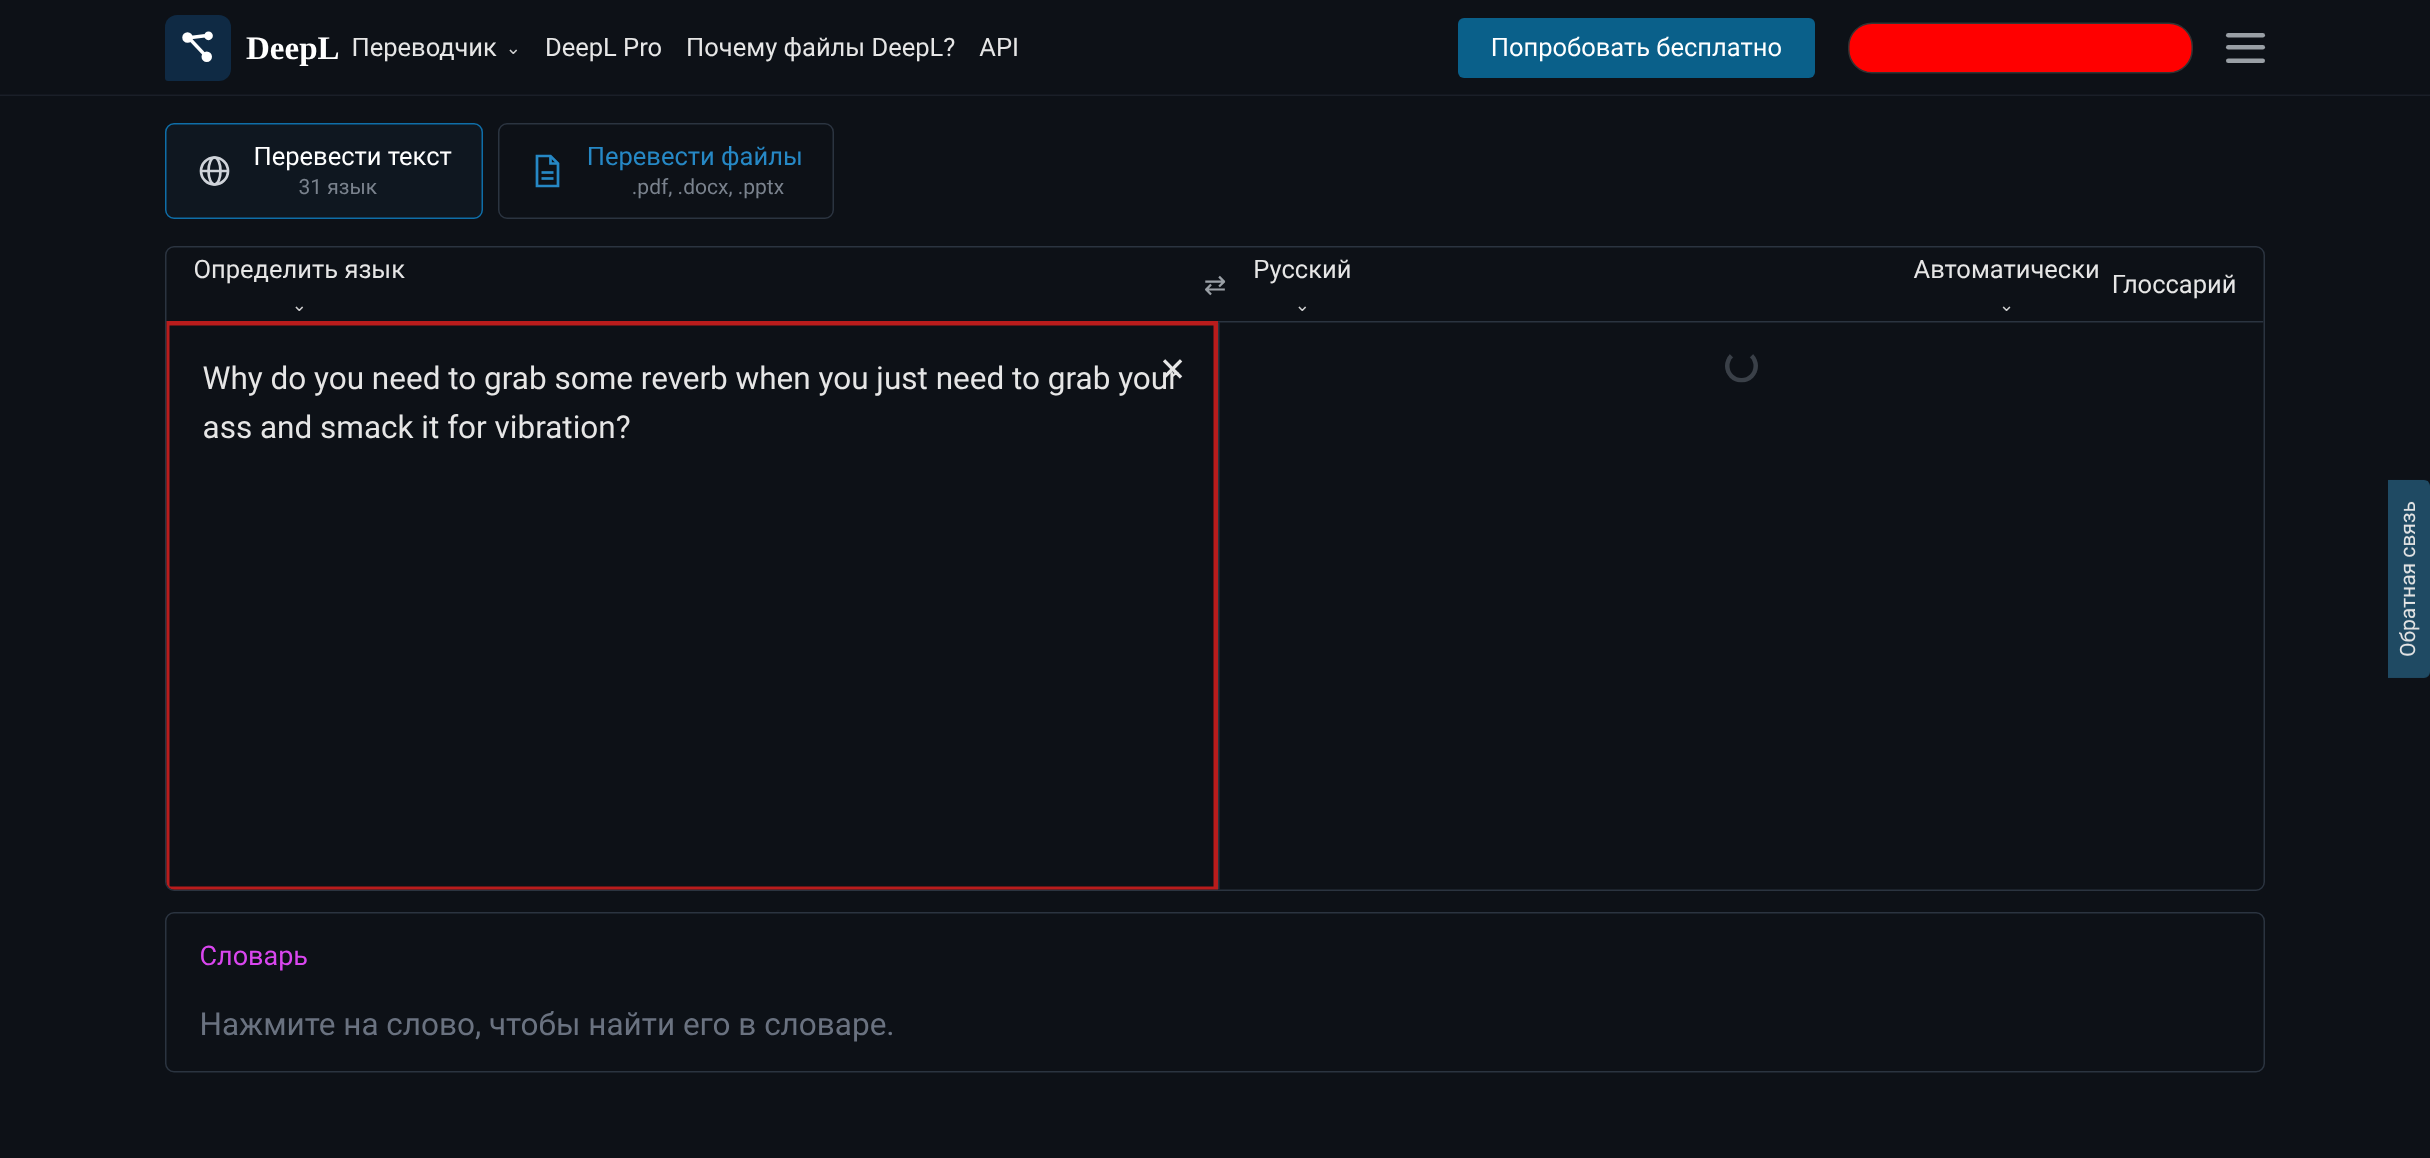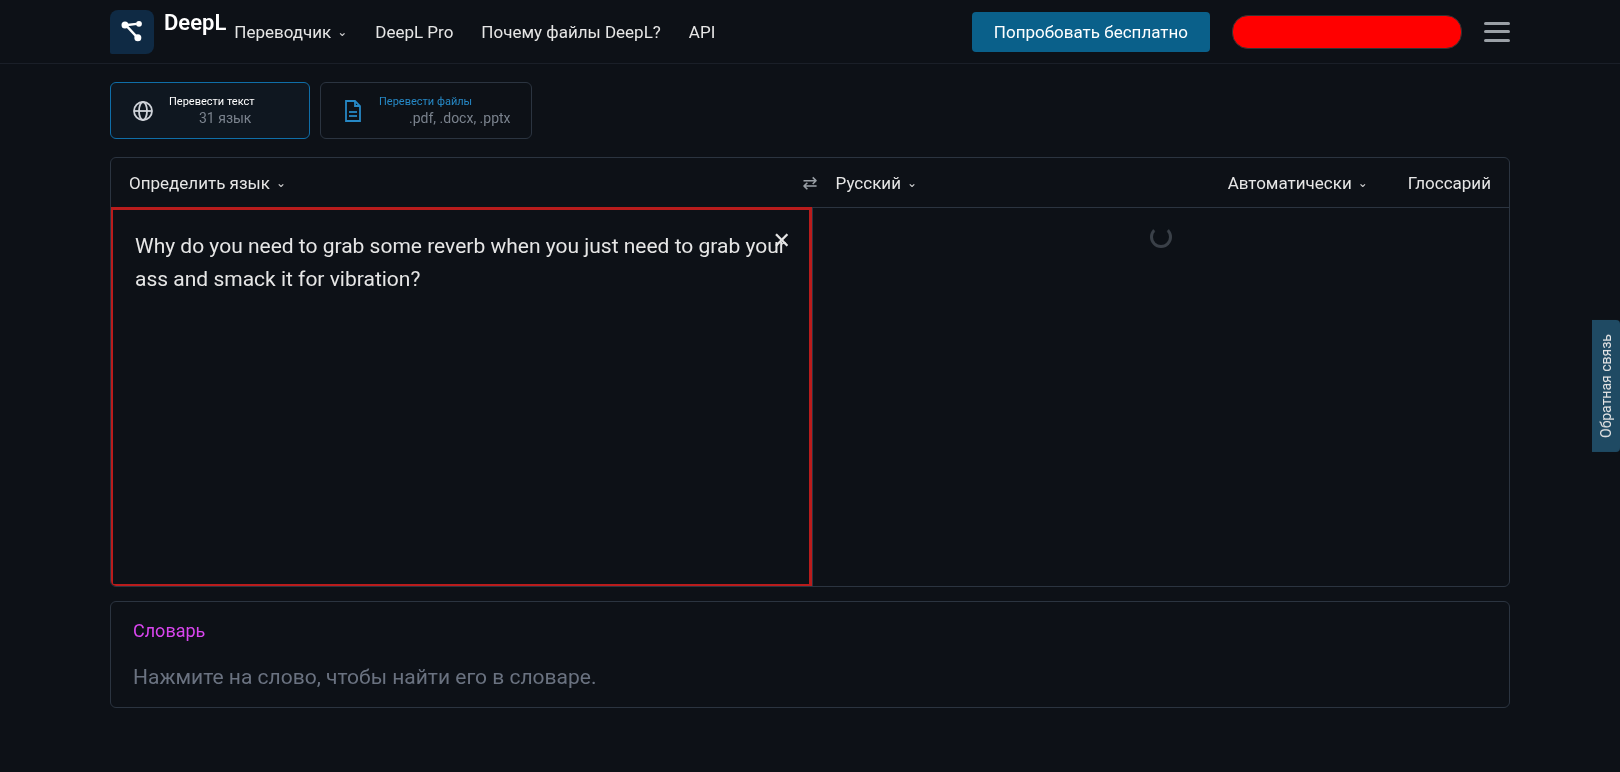--- a/index.html
+++ b/index.html
@@ -14,43 +14,44 @@
   }
   .header {
     display: flex;
     align-items: center;
     padding: 8px 110px 8px 110px;
     height: 64px;
     border-bottom: 1px solid #1a1f28;
   }
   .logo-wrap {
     display: flex;
-    align-items: flex-start;
+    align-items: center;
     gap: 10px;
+    font-family: Liberation Serif, serif;
   }
   .logo-icon {
     width: 44px;
     height: 44px;
     background: #0f2a44;
     border-radius: 8px 8px 8px 2px;
     display: flex;
     align-items: center;
     justify-content: center;
     position: relative;
   }
   .logo-icon svg { width: 28px; height: 28px; }
   .brand {
     font-size: 22px;
     font-weight: 600;
     color: #fff;
   }
   .nav {
     display: flex;
     align-items: center;
-    gap: 28px;
+    gap: 16px;
     margin-left: 8px;
   }
   .nav-item {
     color: #e6e6e6;
     font-size: 17px;
     cursor: pointer;
     display: flex;
     align-items: center;
     gap: 6px;
   }
@@ -105,21 +106,21 @@
     border: 1px solid #2b3440;
     border-radius: 6px;
     cursor: pointer;
     min-width: 200px;
   }
   .mode-tab.active {
     border-color: #0f6ea8;
     background: #0f1720;
   }
   .mode-icon { width: 24px; height: 24px; display:flex; align-items:center; justify-content:center;}
-  .mode-title { font-size: 11px; color: #fff; }
+  .mode-title { font-size: 17px; color: #fff; }
   .mode-tab.files .mode-title { color: #2688c5; }
   .mode-sub { font-size: 14px; color: #7a828d; margin-top: 2px; margin-left: 30px; }
   .translator-panel {
     border: 1px solid #2b3440;
     border-radius: 6px;
     overflow: hidden;
     height: 430px;
     display: flex;
     flex-direction: column;
   }
@@ -136,36 +137,37 @@
     gap: 8px;
   }
   .lang-left { flex: 1; }
   .lang-select {
     color: #e6e6e6;
     font-size: 17px;
     cursor: pointer;
     display: flex;
     align-items: center;
     gap: 6px;
+    flex-direction: column;
   }
   .swap {
     color: #9aa0a6;
     font-size: 18px;
     padding: 0 18px;
     cursor: pointer;
   }
   .lang-right {
     flex: 1;
     display: flex;
     align-items: center;
     text-align: center;
   }
   .lang-right-opts {
     margin-left: auto;
-    gap: 40px;
+    gap: 8px;
     color: #cfd3d9;
     font-size: 16px;
   }
   .panes {
     flex: 1;
     display: flex;
   }
   .pane {
     flex: 1;
     position: relative;

